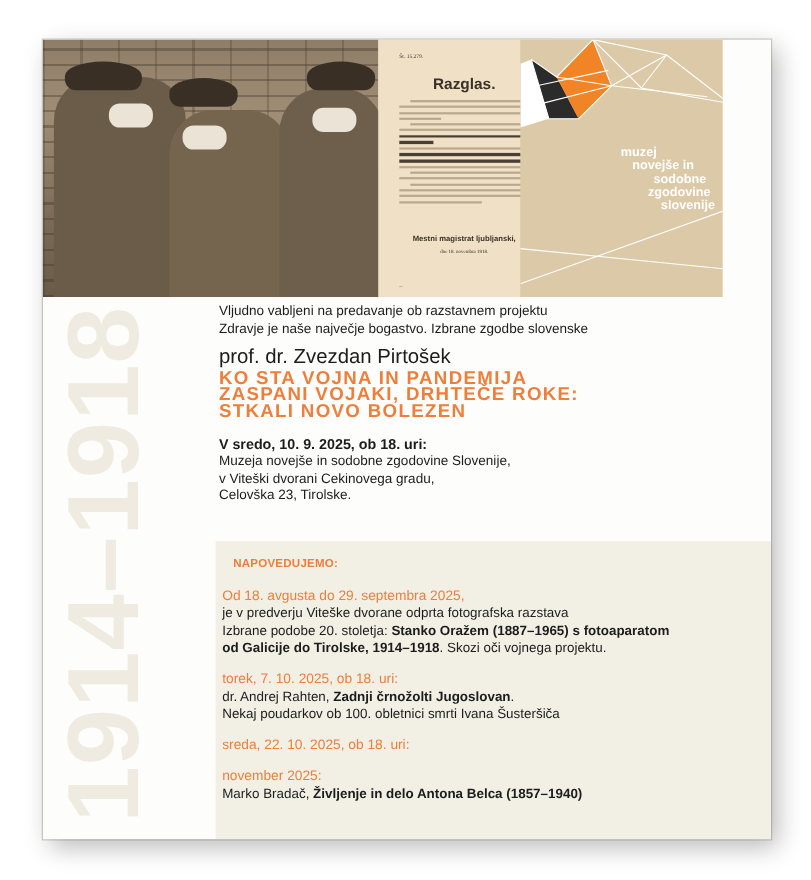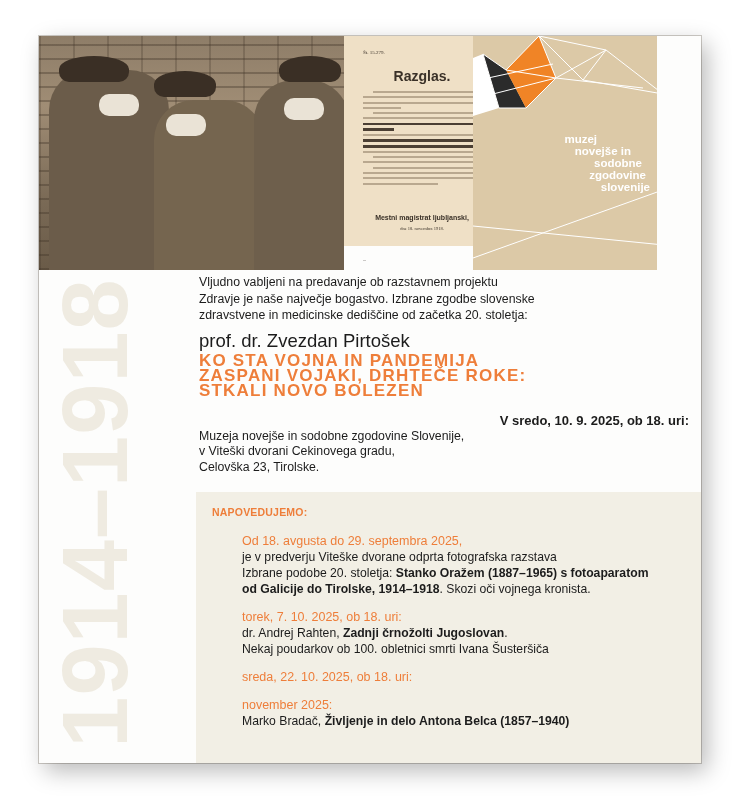--- a/index.html
+++ b/index.html
@@ -28,21 +28,21 @@
       repeating-linear-gradient(0deg, rgba(60,48,36,0.35) 0 2px, transparent 2px 14px),
       repeating-linear-gradient(90deg, rgba(60,48,36,0.25) 0 2px, transparent 2px 34px);
   }
   .fig { position:absolute; bottom:0; border-radius:40px 40px 0 0; background:#5e5040; }
   .fig.f1 { left:10px; width:120px; height:200px; background:#6b5c4a; }
   .fig.f2 { left:115px; width:110px; height:170px; background:#75654f; }
   .fig.f3 { left:215px; width:95px; height:190px; background:#6e5f4c; }
   .hat { position:absolute; height:26px; border-radius:50% 50% 10px 10px; background:#3a2f25; }
   .mask { position:absolute; width:40px; height:22px; border-radius:10px; background:#eae3d6; }
   .doc {
-    position:absolute; left:305px; top:0; width:156px; height:210px;
+    position:absolute; left:305px; top:0; width:156px; height:234px;
     background:#efe0c6;
     color:#3a3128;
   }
   .doc .num { position:absolute; left:19px; top:14px; font-size:5px; font-family:"Liberation Serif", serif; }
   .doc .title { position:absolute; left:0; width:156px; top:32px; text-align:center; font-weight:bold; font-size:14px; }
   .doc .lines { position:absolute; left:19px; right:12px; top:55px; }
   .doc .ln { height:2px; background:#b9a88f; margin-bottom:3.3px; }
   .doc .ln.b { background:#4b3f33; height:2.4px; }
   .doc .sig { position:absolute; left:0; width:156px; top:178px; text-align:center; font-weight:bold; font-size:7px; }
   .doc .date { position:absolute; left:0; width:156px; top:190px; text-align:center; font-size:4.5px; font-family:"Liberation Serif", serif; }
@@ -63,29 +63,29 @@
   .watermark span {
     position:absolute; left:60px; top:235px;
     transform: translate(-50%,-50%) rotate(-90deg);
     white-space:nowrap;
     font-size:92px; font-weight:bold; color:#efebe1; letter-spacing:1px;
   }
   .content { position:absolute; left:160px; top:238px; width:490px; color:#1c1c1c; }
   .intro { font-size:12.3px; line-height:16.5px; }
   .speaker { font-size:18.5px; margin-top:6px; line-height:22px; }
   .lec-title { color:#ee7e3a; font-weight:bold; font-size:17px; line-height:15px; letter-spacing:1.2px; margin-top:1px; }
-  .when { font-weight:bold; font-size:13px; margin-top:15px; line-height:16px;text-align:right; }
+  .when { font-weight:bold; font-size:13px; margin-top:15px; line-height:16px; }
   .where { font-size:12.3px; line-height:15.5px; }
   .announce {
     position:absolute; left:157px; top:456px; width:505px; height:271px;
     background:#f2efe5;
   }
   .announce .inner { position:absolute; left:6px; top:12px; width:490px; color:#1c1c1c; font-size:12.2px; line-height:16px; }
   .ann-head { color:#ee7e3a; font-weight:bold; font-size:10.5px; letter-spacing:0.2px;margin-left:10px; }
-  .ev { margin-top:12px;margin-left:40px; }
+  .ev { margin-top:12px; }
   .ev .d { color:#ee7e3a; font-size:12.5px; }
   .ev b { font-weight:bold; }
 </style>
 </head>
 <body>
 
 <div class="card">
 
   <div class="header">
     <div class="photo">
@@ -158,21 +158,20 @@
   </div>
 
   <div class="watermark">
     <span>1914–1918</span>
   </div>
 
   <div class="content">
     <div class="intro">
       <div>Vljudno vabljeni na predavanje ob razstavnem projektu</div>
       <div>Zdravje je naše največje bogastvo. Izbrane zgodbe slovenske</div>
-      <div>zdravstvene in medicinske dediščine od začetka 20. stoletja:</div>
     </div>
     <div class="speaker">prof. dr. Zvezdan Pirtošek</div>
     <div class="lec-title">
       <div>KO STA VOJNA IN PANDEMIJA</div>
       <div>ZASPANI  VOJAKI, DRHTEČE ROKE:</div>
       <div>STKALI NOVO BOLEZEN</div>
     </div>
     <div class="when">V sredo, 10. 9. 2025, ob 18. uri:</div>
     <div class="where">
       <div>Muzeja novejše in sodobne zgodovine Slovenije,</div>
@@ -182,21 +181,21 @@
   </div>
 
   <div class="announce">
     <div class="inner">
       <div class="ann-head">NAPOVEDUJEMO:</div>
 
       <div class="ev" style="margin-top:13px">
         <div class="d">Od 18. avgusta do 29. septembra 2025,</div>
         <div>je v predverju Viteške dvorane odprta fotografska razstava</div>
         <div><span>Izbrane podobe 20. stoletja: </span><b>Stanko Oražem (1887–1965) s fotoaparatom</b></div>
-        <div><b>od Galicije do Tirolske, 1914–1918</b><span>. Skozi oči vojnega kronista.</span></div>
+        <div><b>od Galicije do Tirolske, 1914–1918</b><span>. Skozi oči vojnega projektu.</span></div>
       </div>
 
       <div class="ev">
         <div class="d">torek, 7. 10. 2025, ob 18. uri:</div>
         <div><span>dr. Andrej Rahten, </span><b>Zadnji črnožolti Jugoslovan</b><span>.</span></div>
         <div>Nekaj poudarkov ob 100. obletnici smrti Ivana Šusteršiča</div>
       </div>
 
       <div class="ev">
         <div class="d">sreda, 22. 10. 2025, ob 18. uri:</div>

